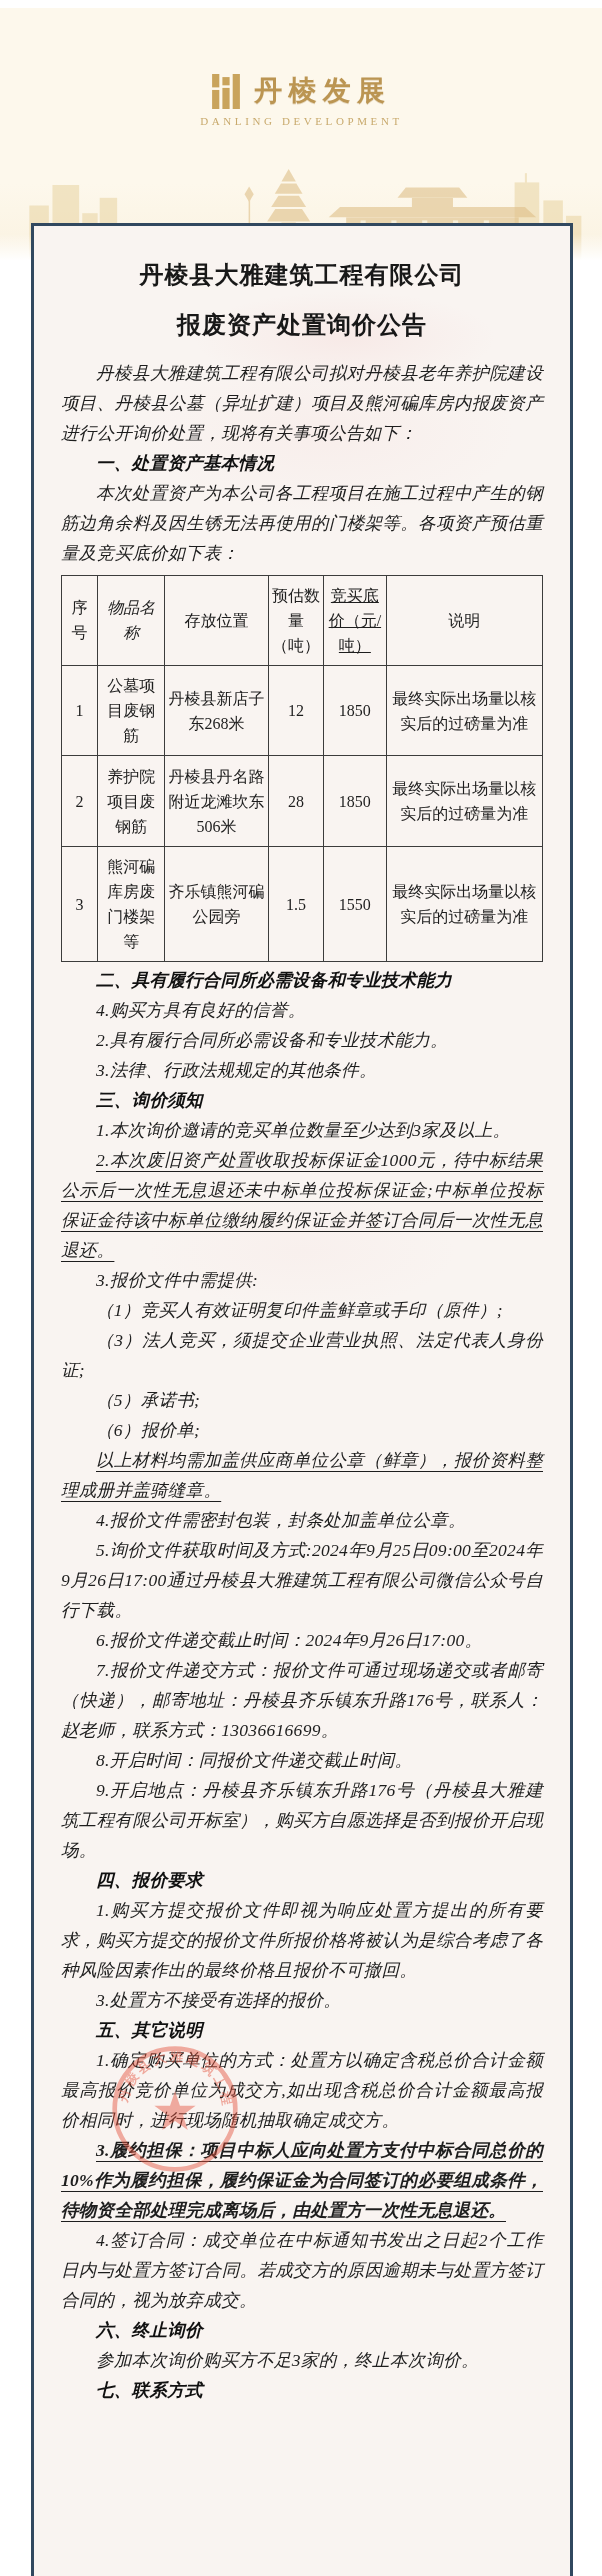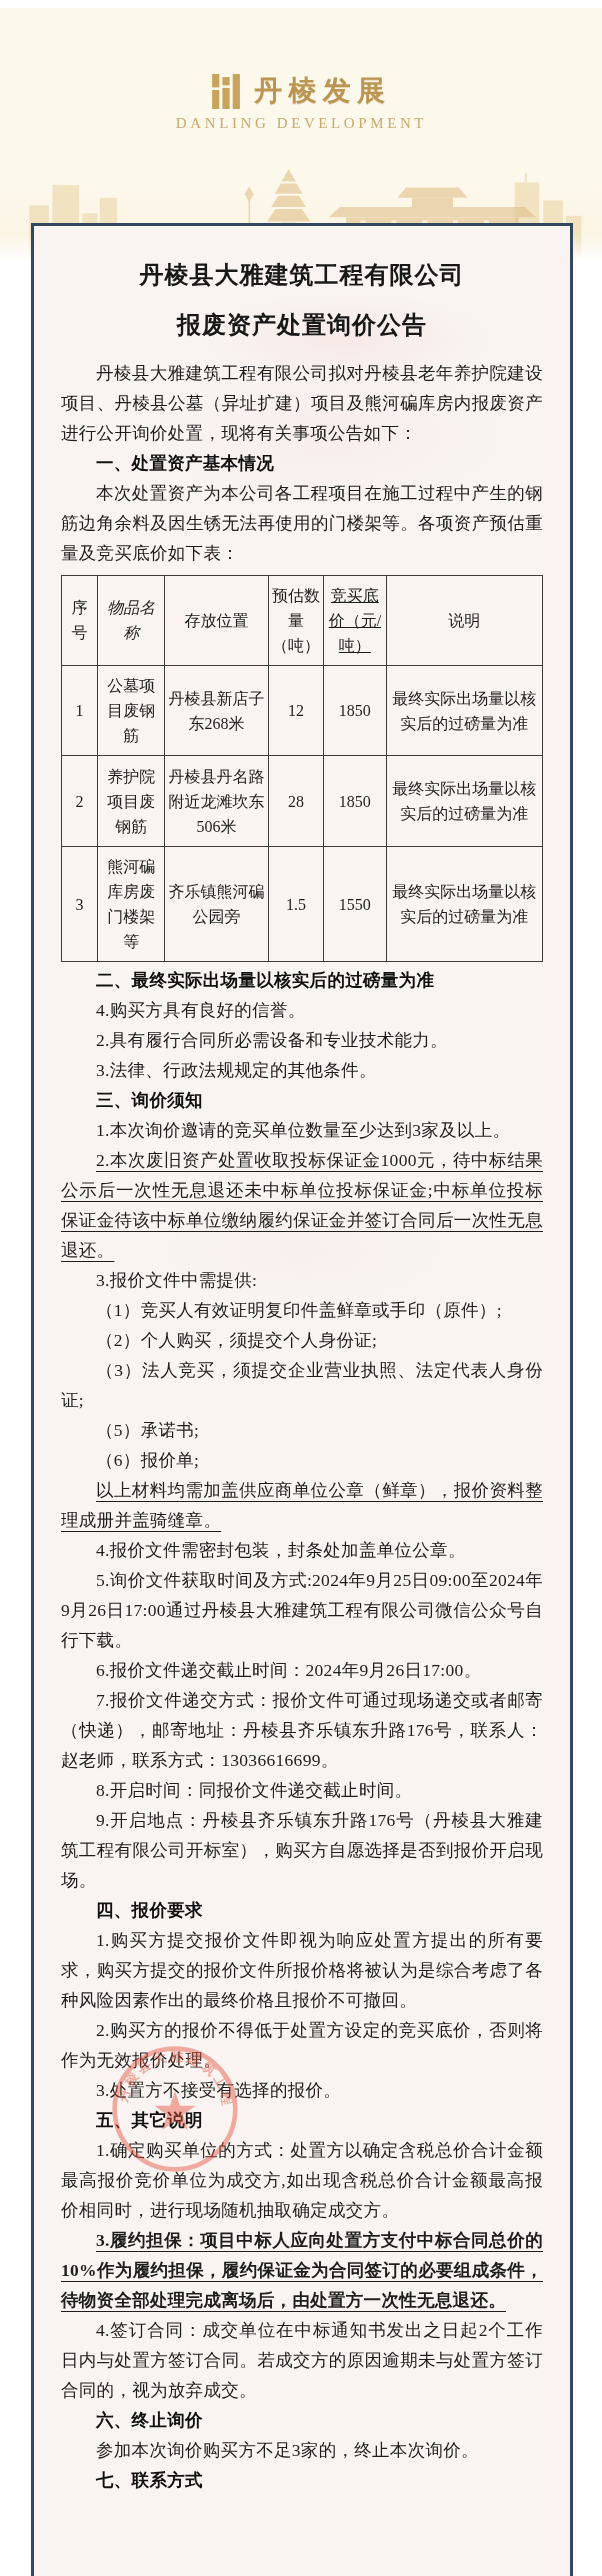--- a/index.html
+++ b/index.html
@@ -15,21 +15,21 @@
   .brand{
     position:absolute;left:0;top:72px;width:603px;text-align:center;
   }
   .brand-row{display:flex;align-items:center;justify-content:center;gap:14.4px;}
   .logo-mark{width:28px;height:35px;display:inline-block;}
   .logo-cn{
     font-size:28px;font-weight:700;letter-spacing:6.2px;color:#bb9552;
     text-shadow:0 0.5px 0.5px rgba(160,120,50,.25);
   }
   .logo-en{
-    margin-top:5.2px;font-size:15px;letter-spacing:3.6px;color:#c8a96c;
+    margin-top:5.2px;font-size:11px;letter-spacing:3.6px;color:#c8a96c;
     font-family:"Liberation Serif","DejaVu Serif",serif;
   }
   .skyline{position:absolute;left:0;bottom:0;width:603px;height:95px;}
   .header .fade{
     position:absolute;left:0;bottom:0;width:100%;height:28px;
     background:linear-gradient(180deg,rgba(255,255,255,0),#ffffff 95%);
   }
   
   .doc{
     position:absolute;left:31px;top:223px;width:542px;height:3212px;
@@ -40,21 +40,21 @@
       radial-gradient(ellipse 222px 82px at 50% 32%, rgba(238,190,190,.08), transparent 70%),
       radial-gradient(ellipse 268px 103px at 55% 78%, rgba(238,190,190,.07), transparent 70%),
       #f9f4f1;
     padding:0 27px;
   }
   .doc-title{margin-top:32px;text-align:center;font-size:24px;font-weight:700;
     line-height:34px;color:#181818;letter-spacing:1px;}
   .doc-title.second{margin-top:16px;margin-bottom:15.5px;}
   .p{font-size:17.5px;line-height:30px;color:#1e1e1e;text-align:justify;margin:0;
     letter-spacing:0.3px;}
-  .indent{text-indent:2em;}
+  .indent{text-indent:2em;font-style:italic;}
   .h{font-weight:700;color:#111;}
   .ul{text-decoration:underline;text-underline-offset:4.6px;text-decoration-thickness:1px;}
   .bold{font-weight:700;}
   
   table.assets{width:100%;margin:7.2px auto 3.1px auto;border-collapse:collapse;
     font-size:16px;color:#1e1e1e;}
   table.assets th,table.assets td{
     border:1px solid #3c3c3c;text-align:center;vertical-align:middle;
     padding:7.2px 3.1px;line-height:25px;font-weight:400;}
   .cw0{width:7.5%;} .cw1{width:14%;font-style:italic;} .cw2{width:21.5%;} .cw3{width:11.5%;} .cw4{width:13%;text-decoration:underline;} .cw5{width:32.5%;}
@@ -164,45 +164,43 @@
         <td>3</td>
         <td>熊河碥库房废门楼架等</td>
         <td>齐乐镇熊河碥公园旁</td>
         <td>1.5</td>
         <td>1550</td>
         <td>最终实际出场量以核实后的过磅量为准</td>
       </tr>
     </tbody>
   </table>
 
-  <p class="p indent h">二、最终实际出场量以核实后的过磅量为准</p>
+  <p class="p indent h">二、具有履行合同所必需设备和专业技术能力</p>
   <p class="p indent">4.购买方具有良好的信誉。</p>
   <p class="p indent">2.具有履行合同所必需设备和专业技术能力。</p>
   <p class="p indent">3.法律、行政法规规定的其他条件。</p>
 
   <p class="p indent h">三、询价须知</p>
   <p class="p indent">1.本次询价邀请的竞买单位数量至少达到3家及以上。</p>
   <p class="p indent ul">2.本次废旧资产处置收取投标保证金1000元，待中标结果公示后一次性无息退还未中标单位投标保证金;中标单位投标保证金待该中标单位缴纳履约保证金并签订合同后一次性无息退还。</p>
   <p class="p indent">3.报价文件中需提供:</p>
   <p class="p indent">（1）竞买人有效证明复印件盖鲜章或手印（原件）;</p>
-  <p class="p indent">（2）个人购买，须提交个人身份证;</p>
   <p class="p indent">（3）法人竞买，须提交企业营业执照、法定代表人身份证;</p>
   <p class="p indent">（5）承诺书;</p>
   <p class="p indent">（6）报价单;</p>
   <p class="p indent ul">以上材料均需加盖供应商单位公章（鲜章），报价资料整理成册并盖骑缝章。</p>
   <p class="p indent">4.报价文件需密封包装，封条处加盖单位公章。</p>
   <p class="p indent">5.询价文件获取时间及方式:2024年9月25日09:00至2024年9月26日17:00通过丹棱县大雅建筑工程有限公司微信公众号自行下载。</p>
   <p class="p indent">6.报价文件递交截止时间：2024年9月26日17:00。</p>
   <p class="p indent">7.报价文件递交方式：报价文件可通过现场递交或者邮寄（快递），邮寄地址：丹棱县齐乐镇东升路176号，联系人：赵老师，联系方式：13036616699。</p>
   <p class="p indent">8.开启时间：同报价文件递交截止时间。</p>
   <p class="p indent">9.开启地点：丹棱县齐乐镇东升路176号（丹棱县大雅建筑工程有限公司开标室），购买方自愿选择是否到报价开启现场。</p>
 
   <p class="p indent h">四、报价要求</p>
   <p class="p indent">1.购买方提交报价文件即视为响应处置方提出的所有要求，购买方提交的报价文件所报价格将被认为是综合考虑了各种风险因素作出的最终价格且报价不可撤回。</p>
-  <p class="p indent">2.购买方的报价不得低于处置方设定的竞买底价，否则将作为无效报价处理。</p>
   <p class="p indent">3.处置方不接受有选择的报价。</p>
 
   <p class="p indent h">五、其它说明</p>
   <p class="p indent">1.确定购买单位的方式：处置方以确定含税总价合计金额最高报价竞价单位为成交方,如出现含税总价合计金额最高报价相同时，进行现场随机抽取确定成交方。</p>
   <p class="p indent ul bold">3.履约担保：项目中标人应向处置方支付中标合同总价的10%作为履约担保，履约保证金为合同签订的必要组成条件，待物资全部处理完成离场后，由处置方一次性无息退还。</p>
   <p class="p indent">4.签订合同：成交单位在中标通知书发出之日起2个工作日内与处置方签订合同。若成交方的原因逾期未与处置方签订合同的，视为放弃成交。</p>
 
   <p class="p indent h">六、终止询价</p>
   <p class="p indent">参加本次询价购买方不足3家的，终止本次询价。</p>
 

